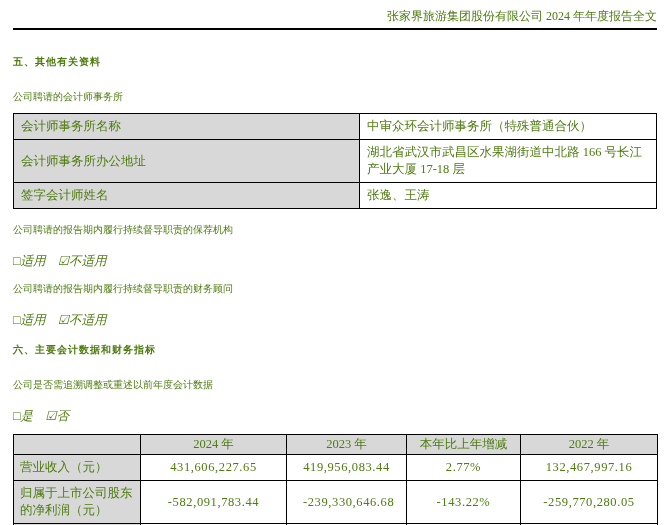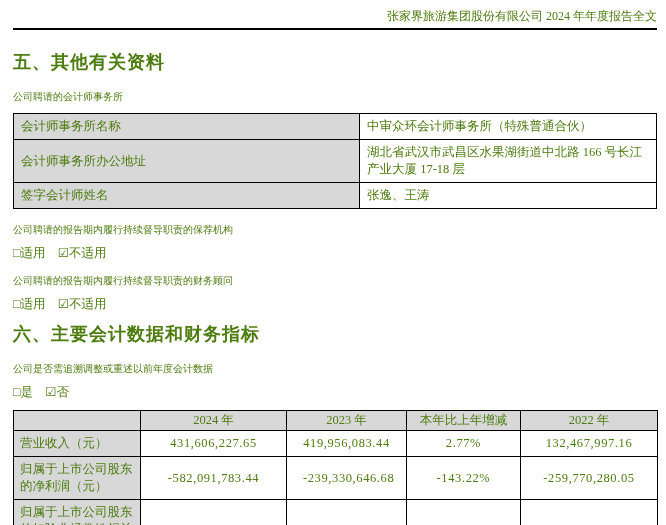--- a/index.html
+++ b/index.html
@@ -21,33 +21,34 @@
     border-bottom: 2px solid #000000;
     text-align: right;
     font-size: 12px;
     line-height: 14px;
   }
   
   .sec-heading {
     margin-top: 22px;
     font-family: "Liberation Sans", "DejaVu Sans", sans-serif;
     font-weight: 700;
-    font-size: 18px;
+    font-size: 10px;
     line-height: 20px;
     letter-spacing: 1px;
   }
   .body-line {
     margin-top: 17px;
     font-size: 10px;
     line-height: 15px;
   }
   .option-line {
-    margin-top: 9px;
+    margin-top: 17px;
     font-size: 12.5px;
     line-height: 15px;
+    font-style: italic;
   }
   .option-line .opt { margin-right: 9px; }
   .option-line .opt:last-child { margin-right: 0; }
   
   table {
     border-collapse: collapse;
     width: 644px;
     table-layout: fixed;
     font-size: 12.5px;
     border-radius: 18px;

